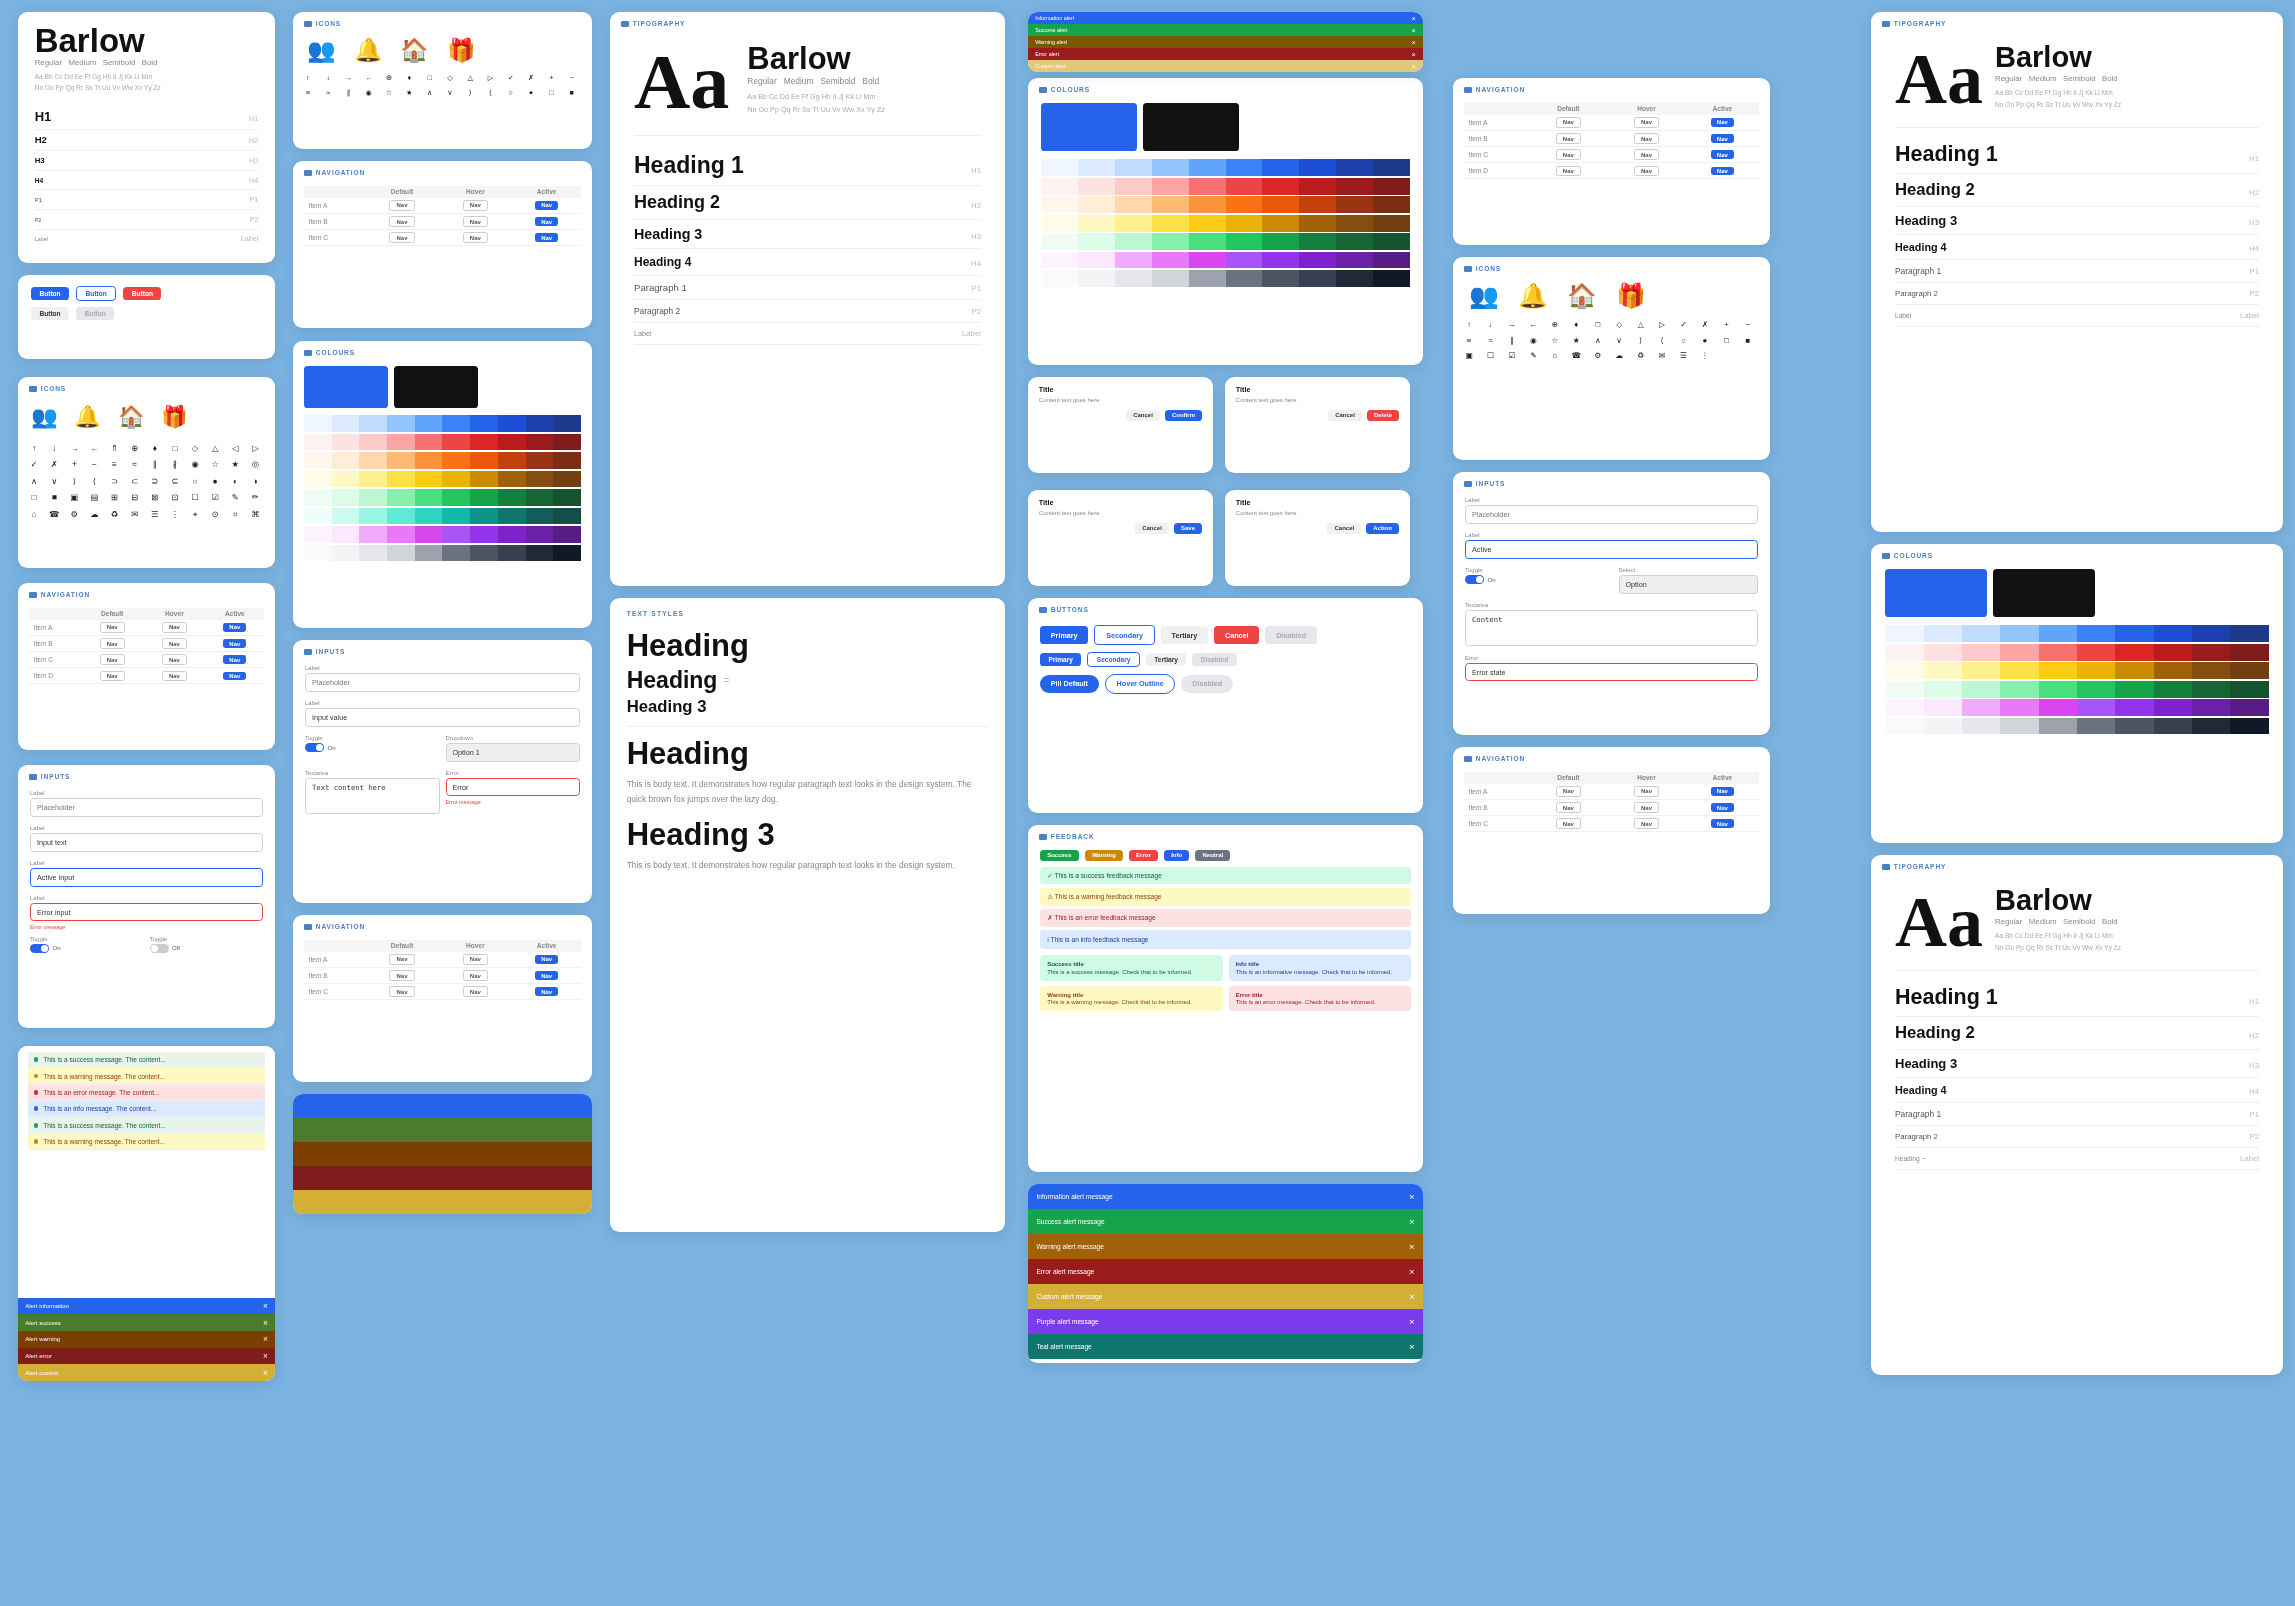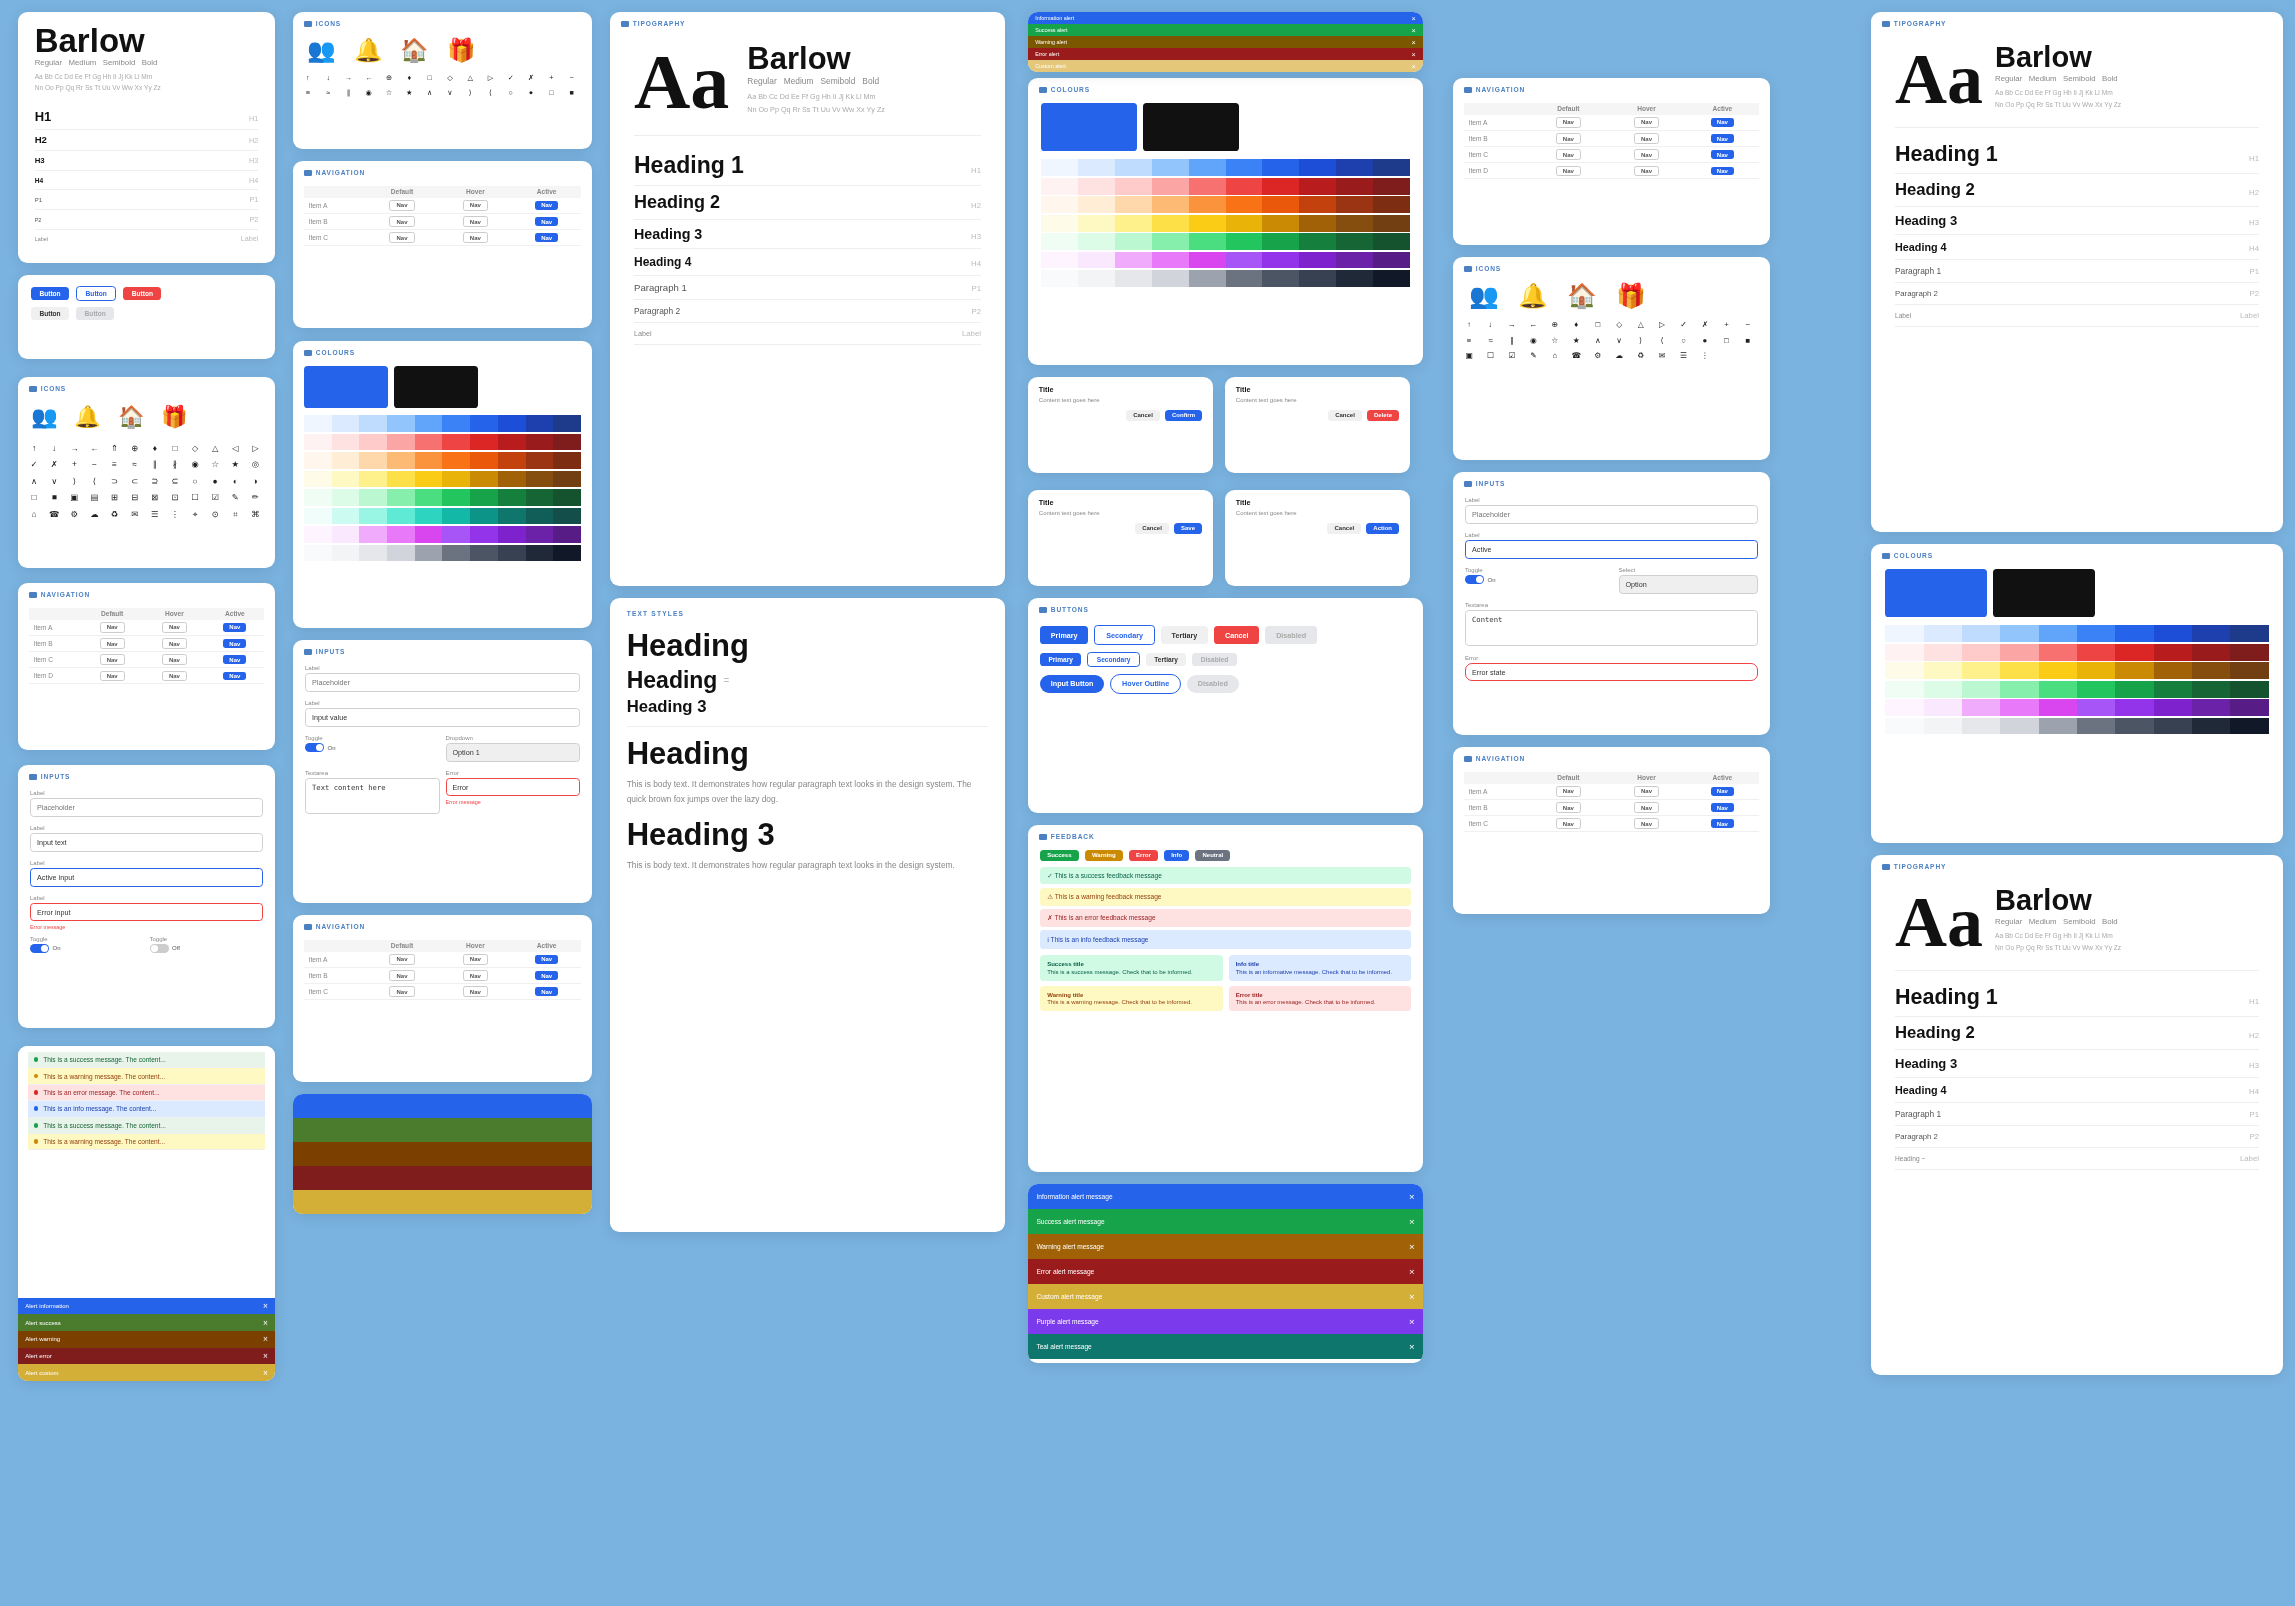--- a/index.html
+++ b/index.html
@@ -927,21 +927,21 @@
       <div class="btn-demo btn-danger">Cancel</div>
       <div class="btn-demo btn-disabled">Disabled</div>
     </div>
     <div style="display:flex;gap:6px;flex-wrap:wrap;margin-bottom:7.2px;align-items:center;">
       <div class="btn-demo btn-primary" style="font-size:6.6px;padding:3px 8.4px;">Primary</div>
       <div class="btn-demo btn-outline" style="font-size:6.6px;padding:3px 8.4px;">Secondary</div>
       <div class="btn-demo btn-ghost" style="font-size:6.6px;padding:3px 8.4px;">Tertiary</div>
       <div class="btn-demo btn-disabled" style="font-size:6.6px;padding:3px 8.4px;">Disabled</div>
     </div>
     <div style="display:flex;gap:6px;flex-wrap:wrap;align-items:center;">
-      <div class="btn-demo" style="background:#2563eb;color:#fff;border-radius:30px;font-size:7.2px;">Input Button</div>
+      <div class="btn-demo" style="background:#2563eb;color:#fff;border-radius:30px;font-size:7.2px;">Pill Default</div>
       <div class="btn-demo" style="background:#fff;border:0.9px solid #2563eb;color:#2563eb;border-radius:30px;font-size:7.2px;">Hover Outline</div>
       <div class="btn-demo" style="background:#e5e7eb;color:#aaa;border-radius:30px;font-size:7.2px;">Disabled</div>
     </div>
   </div>
 </div>
 
 <div class="card" style="left:1028px; top:825px; width:395px; height:347px; padding:0;">
   <div class="card-label">FEEDBACK</div>
   <div style="padding:6px 12px;">
     <div style="display:flex;gap:6px;flex-wrap:wrap;margin-bottom:6px;">
@@ -1140,21 +1140,21 @@
           <option>Option</option>
         </select>
       </div>
     </div>
     <div>
       <div style="font-size:6px;color:#888;margin-bottom:1.8px;">Textarea</div>
       <textarea class="input-demo" style="display: block; width: 100%; height: 36px; resize: none;">Content</textarea>
     </div>
     <div>
       <div style="font-size:6px;color:#888;margin-bottom:1.8px;">Error</div>
-      <input class="input-demo input-demo-error" value="Error state" style="display: block; width: 100%; border-radius: 7px;">
+      <input class="input-demo input-demo-error" value="Error state" style="display: block; width: 100%;">
     </div>
   </div>
 </div>
 
 <div class="card" style="left:1453px; top:747px; width:317px; height:167px; padding:0;">
   <div class="card-label">NAVIGATION</div>
   <div style="padding:6px 10.8px;">
     <table class="nav-table">
       <thead>
         <tr>

